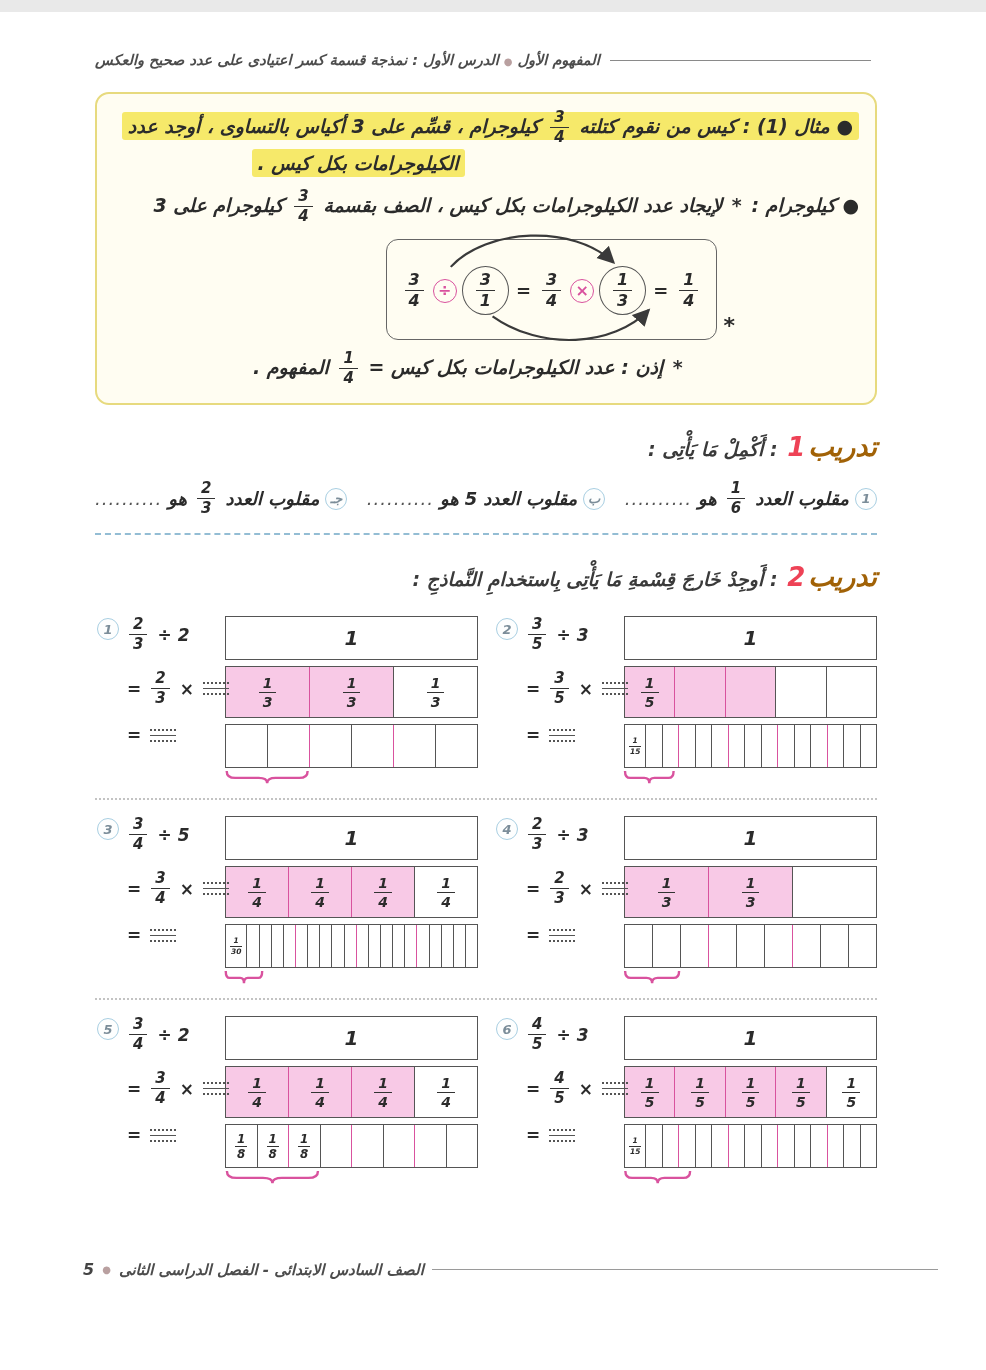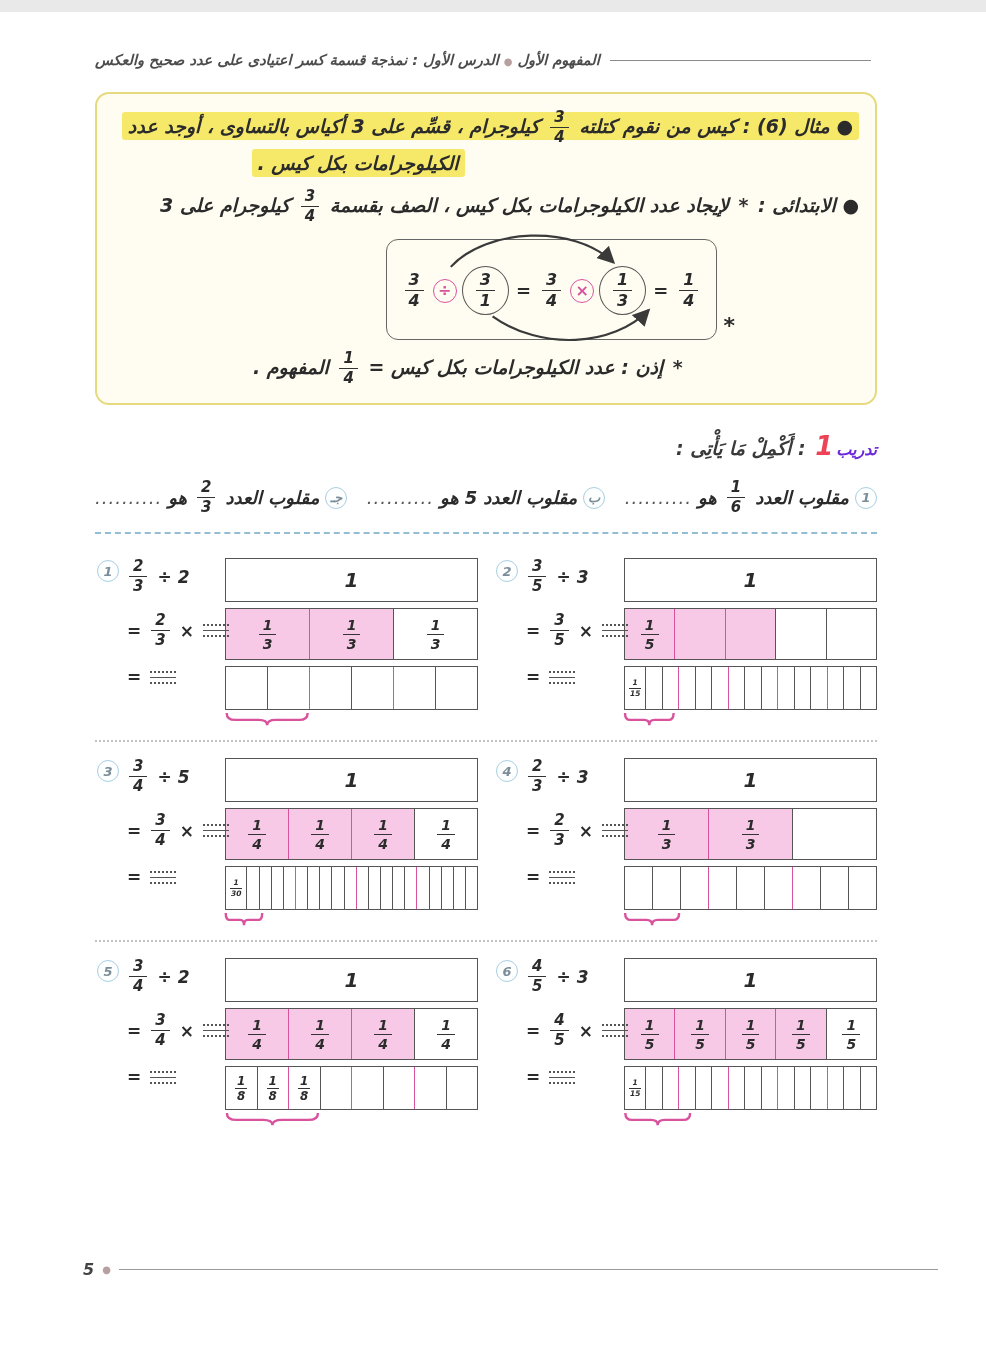--- a/index.html
+++ b/index.html
@@ -47,21 +47,21 @@
   }
   .oval { border:1.6px solid #555; border-radius:50%; padding:4px 9px; display:inline-flex; }
   .eqsign { font-size:18px; font-weight:bold; margin:0 2px; }
   .eq-star { font-size:22px; font-weight:bold; margin:0 0 2px 6px; }
   .eq-arrows { position:absolute; inset:-14px 0 -14px 0; width:100%; height:calc(100% + 28px); overflow:visible; pointer-events:none; }
 
   .concl-line { font-size:19px; font-weight:bold; margin-top:10px; margin-left:140px; text-align:left; direction:rtl; }
 
   
   .ex-heading { direction:rtl; margin-top:26px; font-size:19px; font-weight:bold; color:#3a3a3a; }
-  .ex-heading .red-word { color:#6d28d9; font-size:16px; font-weight:bold; }
+  .ex-heading .red-word { color:#a16207; font-size:27px; font-weight:bold; }
   .ex-heading .red-num { color:#ee4256; font-size:26px; font-weight:bold; padding:0 3px; }
 
   
   .ex1-items { direction:rtl; display:flex; justify-content:space-between; align-items:center; margin-top:18px; font-size:18px; font-weight:bold; }
   .ex1-item { display:inline-flex; align-items:center; gap:6px; }
   .badge {
     width:22px; height:22px; border:1.6px solid #a9cfe2; border-radius:50%;
     color:#7b8d99; font-size:13px; font-weight:bold; display:inline-flex;
     align-items:center; justify-content:center; flex:none; background:#fdfefe;
   }
@@ -122,35 +122,35 @@
     <div class="header">
       <div class="header-rule"></div>
       <div class="header-text">
         <span>المفهوم الأول</span><span class="dot">●</span><span>الدرس الأول : نمذجة قسمة كسر اعتيادى على عدد صحيح والعكس</span>
       </div>
     </div>
 
     <div class="example-box">
       <div class="ex-line1">
         <span class="hl"><span>●</span>
-          <span>مثال (6) :</span>
+          <span>مثال (1) :</span>
           <span>كيس من نقوم كتلته</span>
           <span id="ex-frac1"><span class="frac">
                 <span class="fn">3</span>
                 <span class="fb"></span>
                 <span class="fd">4</span>
               </span></span>
           <span>كيلوجرام ، قسِّم على 3 أكياس بالتساوى ، أوجد عدد</span></span>
       </div>
       <div class="ex-line2">
         <span class="hl">الكيلوجرامات بكل كيس .</span>
       </div>
       <div class="sol-line">
         <span>●</span>
-        <span class="sol-label">الابتدائى :</span>
+        <span class="sol-label">كيلوجرام :</span>
         <span class="star">*</span>
         <span>لإيجاد عدد الكيلوجرامات بكل كيس ، الصف بقسمة</span>
         <span id="sol-frac"><span class="frac">
               <span class="fn">3</span>
               <span class="fb"></span>
               <span class="fd">4</span>
             </span></span>
         <span>كيلوجرام على 3</span>
       </div>
 
@@ -244,20 +244,24 @@
             <span class="fn">2</span>
             <span class="fb"></span>
             <span class="fd">3</span>
           </span>
           <span>هو</span>
           <span class="dots">..........</span>
         </span>
       </div>
     <div class="dashed-sep"></div>
 
+    <div class="ex-heading">
+      <span class="red-word">تدريب</span><span class="red-num">2</span>
+      <span>: أَوجِدْ خَارجَ قِسْمةِ مَا يَأْتِى بِاستخدامِ النَّماذجِ :</span>
+    </div>
     <div class="problems-grid" id="problems-grid">
         <div class="problem">
           <div class="eq-col">
             <span class="badge p-badge">1</span>
             <div class="eq-line eq-line1">
               <span class="frac">
                 <span class="fn">2</span>
                 <span class="fb"></span>
                 <span class="fd">3</span>
               </span>
@@ -788,18 +792,19 @@
               </svg>
             </div>
           </div>
         </div>
       </div>
 
   </div>
 
   <div class="footer">
     <div class="footer-rule"></div>
+    <div class="footer-text">الصف السادس الابتدائى - الفصل الدراسى الثانى</div>
     <span class="dot">●</span>
     <span class="footer-page">5</span>
   </div>
 
   <div class="bottom-bar"></div>
 </div>
 
 </body></html>

